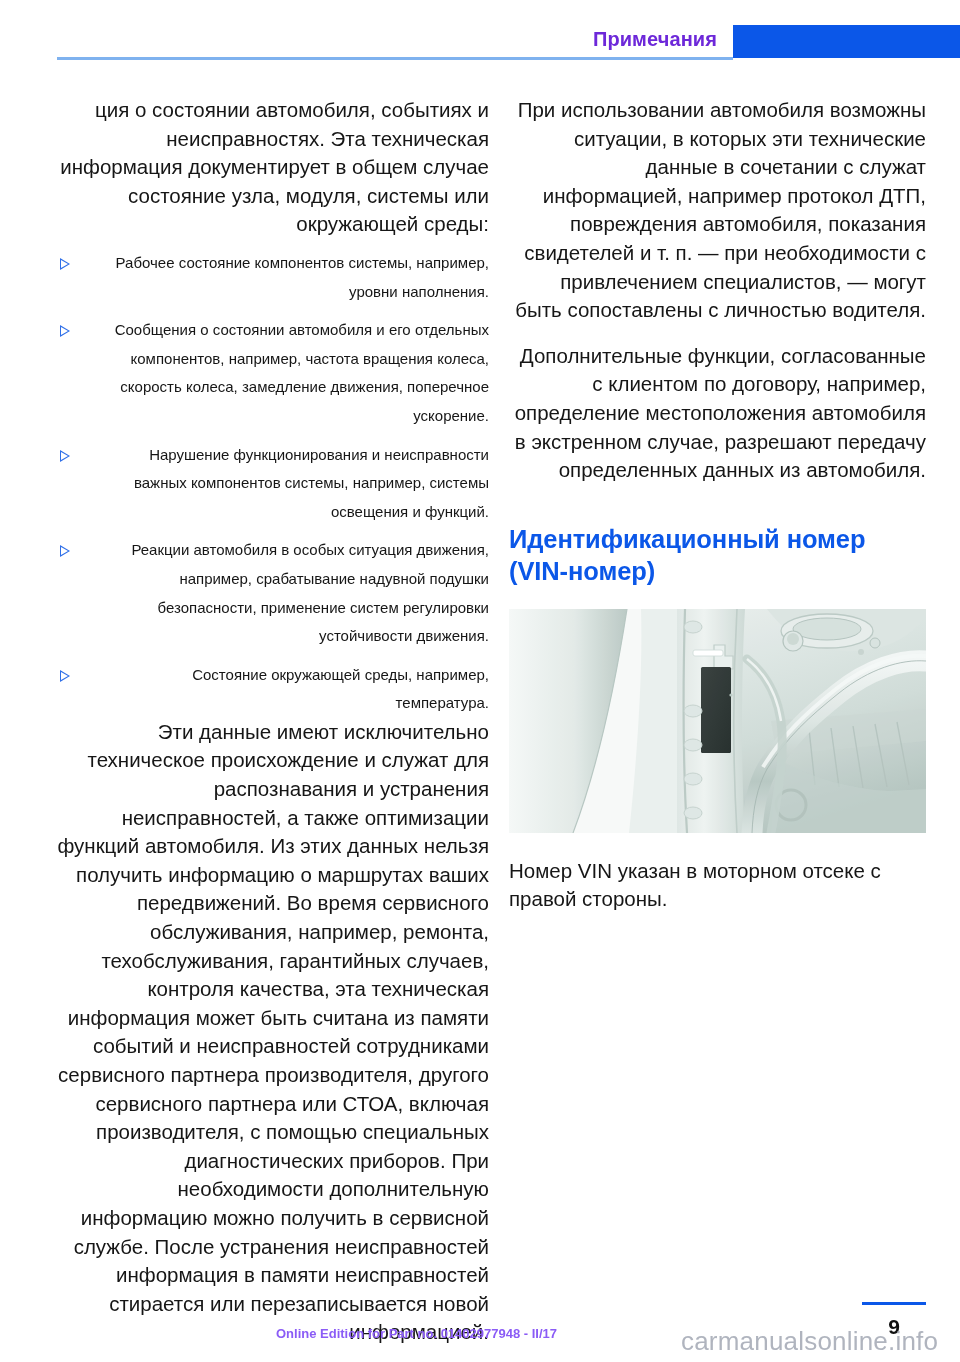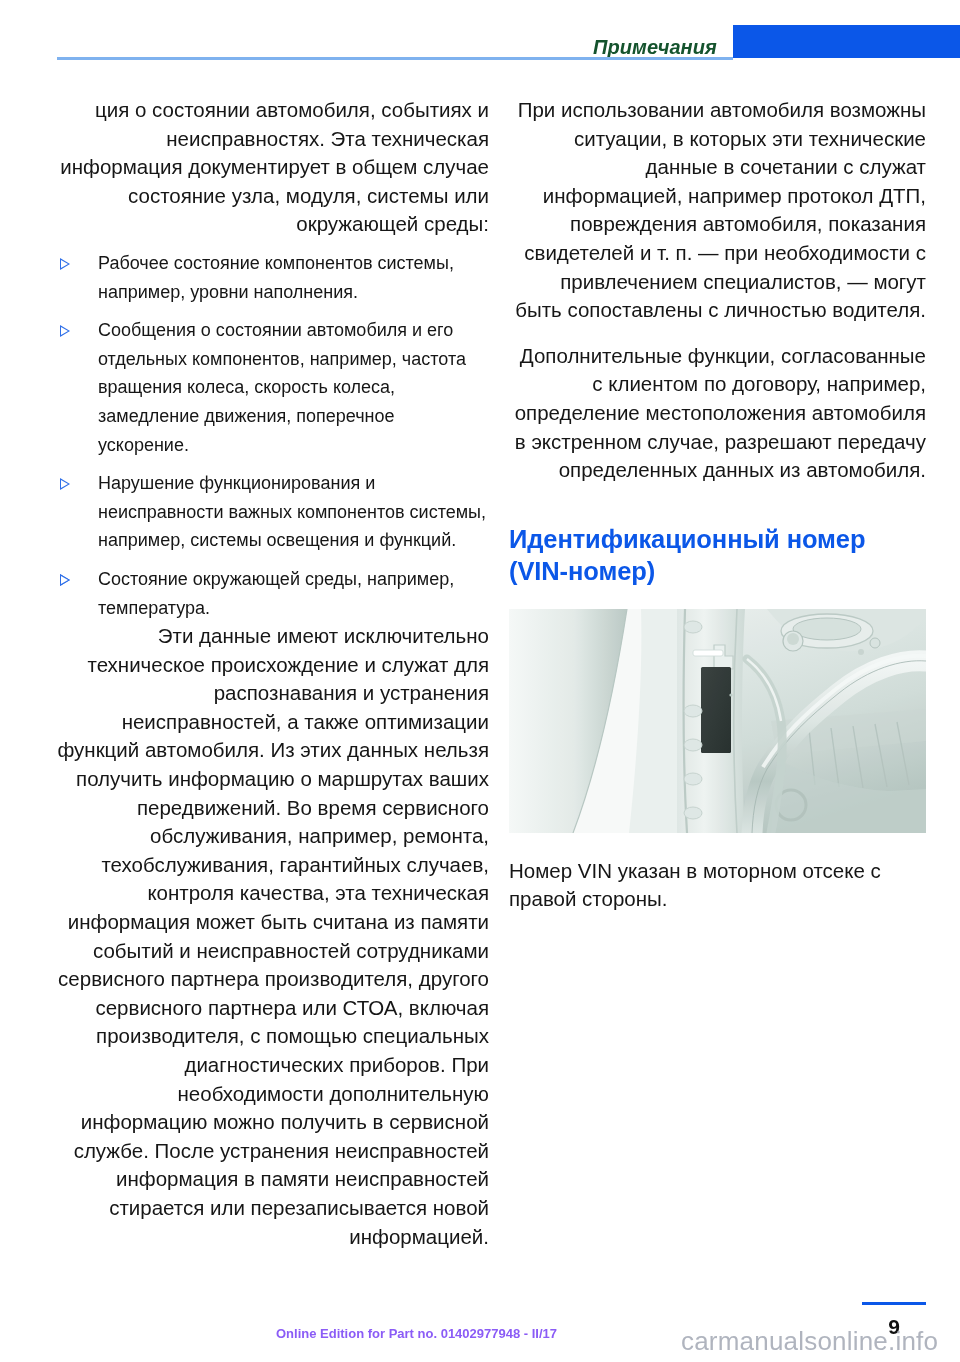--- a/index.html
+++ b/index.html
@@ -20,27 +20,26 @@
   .page-header {
     position: absolute;
     left: 0;
     top: 0;
     width: 960px;
     height: 62px;
   }
   .header-title {
     position: absolute;
     right: 243px;
-    top: 36px;
+    top: 28px;
     font-size: 20px;
     font-weight: bold;
-    color: #14532d;
+    color: #6d28d9;
     letter-spacing: 0.1px;
     white-space: nowrap;
-    font-style: italic;
   }
   .header-tab {
     position: absolute;
     left: 733px;
     top: 25px;
     width: 227px;
     height: 33px;
     background: #0b57e8;
   }
   .header-rule {
@@ -79,22 +78,23 @@
   
   ul.bullets {
     list-style: none;
     margin: 10px 0 0 0;
     padding: 0;
   }
   ul.bullets li {
     position: relative;
     padding-left: 41px;
     margin-bottom: 10px;
-    font-size: 18px;
+    font-size: 15px;
     line-height: 28.6px;
+    text-align: right;
   }
   ul.bullets li:last-child { margin-bottom: 0; }
   .tri-icon {
     position: absolute;
     left: 3px;
     top: 9px;
     width: 0;
     height: 0;
     border-top: 6px solid transparent;
     border-bottom: 6px solid transparent;
@@ -212,20 +212,21 @@
       <li>
         <span class="tri-icon"></span>
         <span>Сообщения о состоянии автомобиля и его отдельных компонентов, например, частота вращения колеса, скорость колеса, замедление движения, поперечное ускорение.</span>
       </li>
       <li>
         <span class="tri-icon"></span>
         <span>Нарушение функционирования и неисправности важных компонентов системы, например, системы освещения и функций.</span>
       </li>
       <li>
         <span class="tri-icon"></span>
+        <span>Реакции автомобиля в особых ситуация движения, например, срабатывание надувной подушки безопасности, применение систем регулировки устойчивости движения.</span>
       </li>
       <li>
         <span class="tri-icon"></span>
         <span>Состояние окружающей среды, например, температура.</span>
       </li>
     </ul>
 
     <p class="body-text after-list">Эти данные имеют исключительно техническое происхождение и служат для распознавания и устранения неисправностей, а также оптимизации функций автомобиля. Из этих данных нельзя получить информацию о маршрутах ваших передвижений. Во время сервисного обслуживания, например, ремонта, техобслуживания, гарантийных случаев, контроля качества, эта техническая информация может быть считана из памяти событий и неисправностей сотрудниками сервисного партнера производителя, другого сервисного партнера или СТОА, включая производителя, с помощью специальных диагностических приборов. При необходимости дополнительную информацию можно получить в сервисной службе. После устранения неисправностей информация в памяти неисправностей стирается или перезаписывается новой информацией.</p>
   </div>
 

